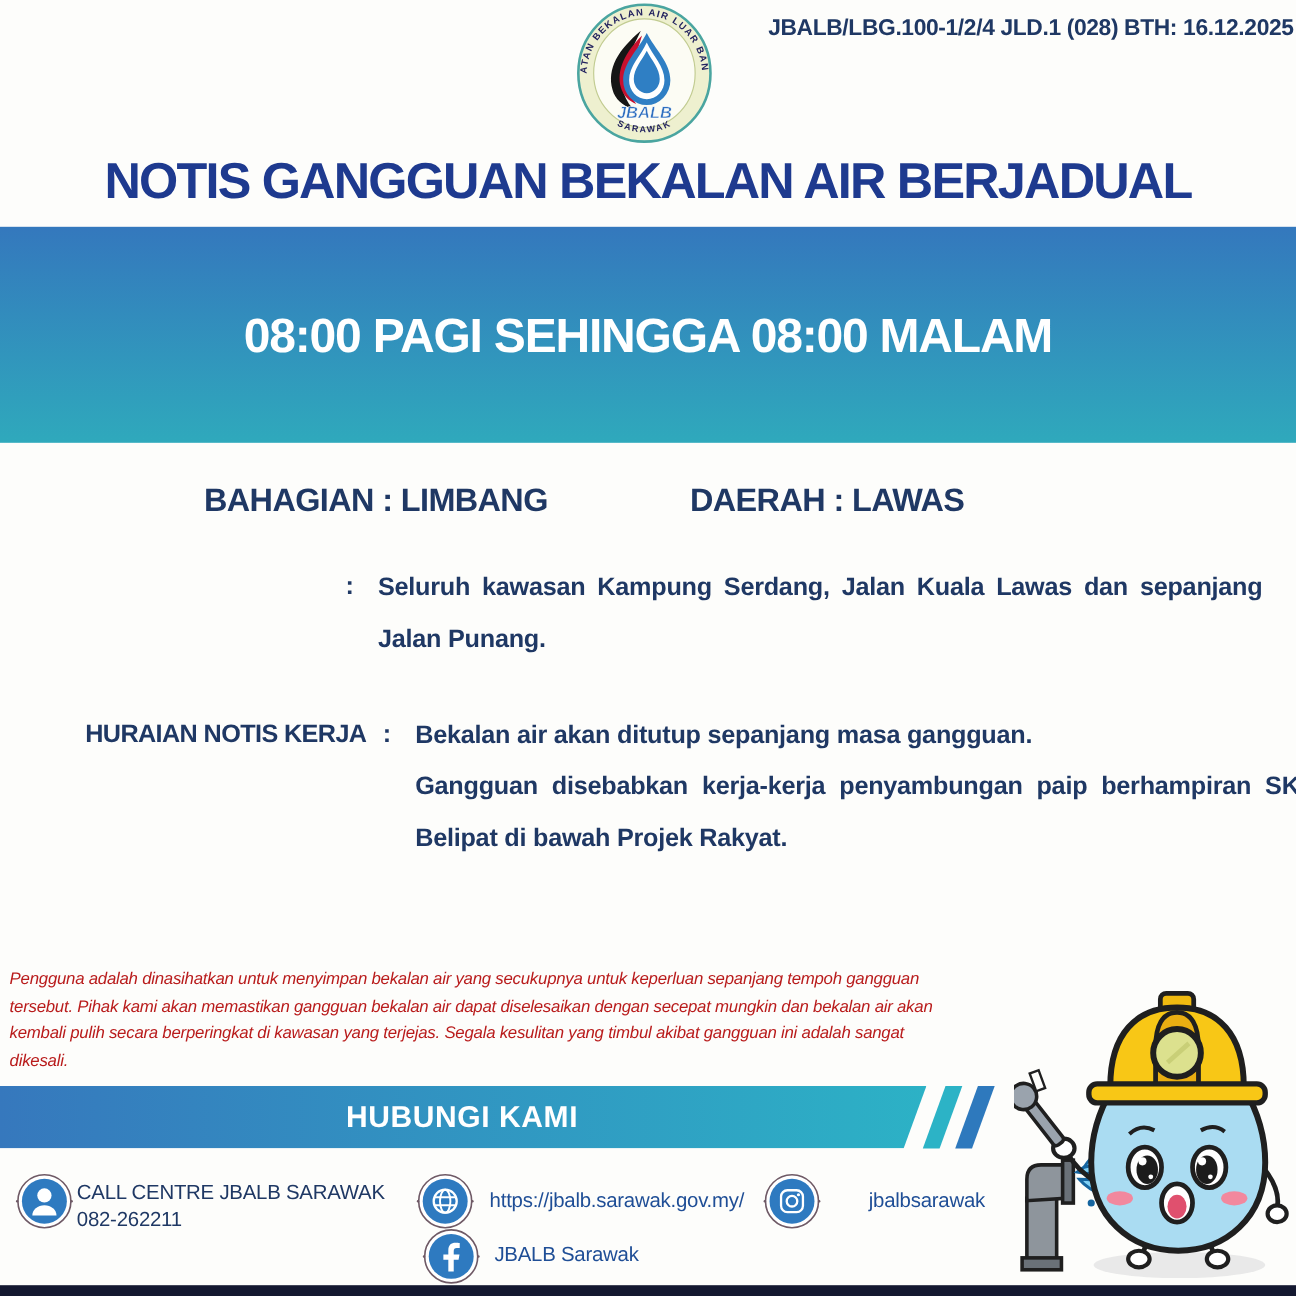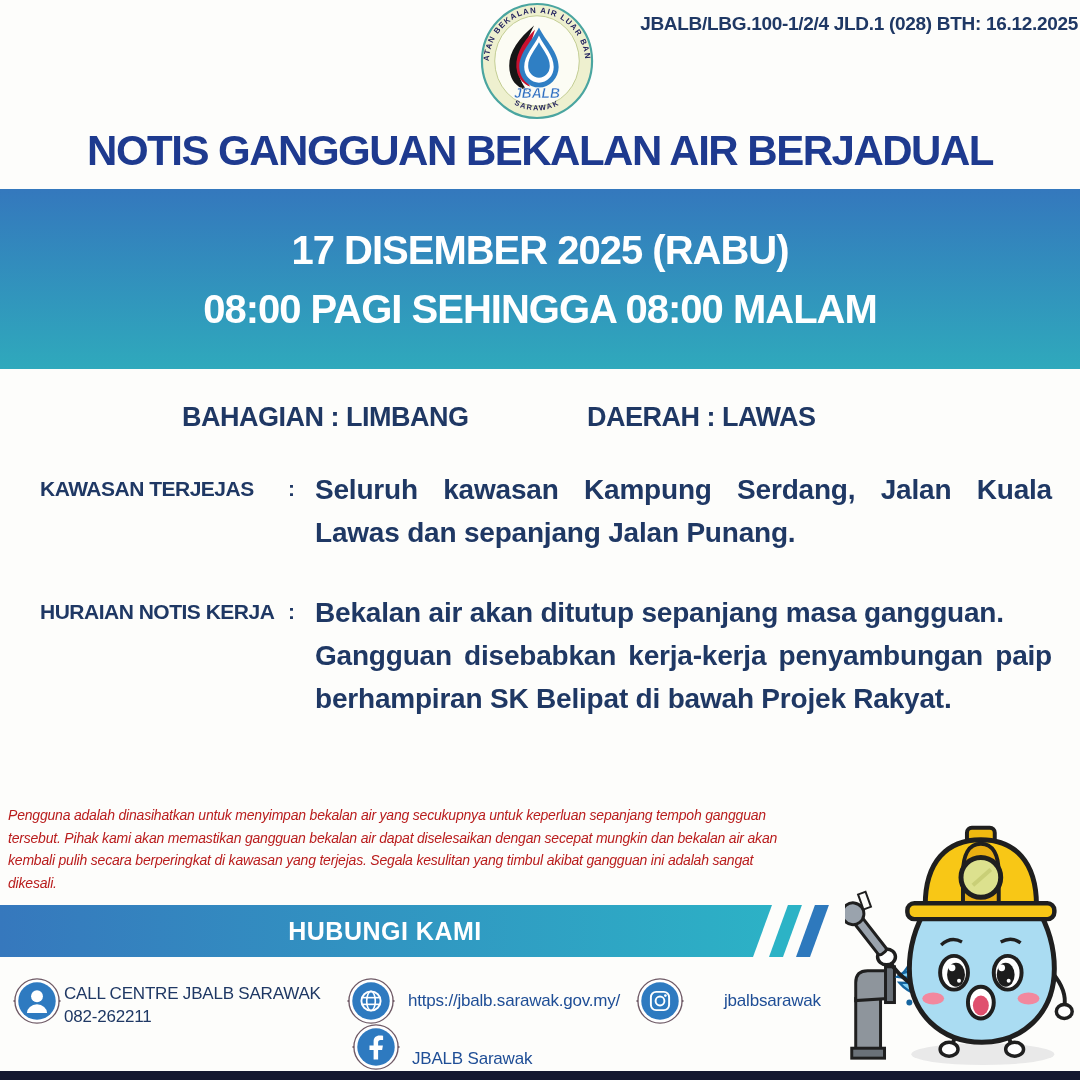--- a/index.html
+++ b/index.html
@@ -35,21 +35,21 @@
     background:linear-gradient(180deg,#3478bd 0%,#2fa9bc 100%);
     display:flex; flex-direction:column; align-items:center; justify-content:center;
     gap:14px; padding-top:2px;
   }
   .schedule-banner .line {
     color:#ffffff; font-size:40px; font-weight:800; letter-spacing:-1px;
     text-align:center;
   }
 
   
-  .location-row { top:402px; left:12px; width:972px; height:40px; }
+  .location-row { top:402px; left:0; width:972px; height:40px; }
   .loc-item {
     position:absolute; top:0;
     font-size:27px; font-weight:800; letter-spacing:-0.5px; color:#1f3864;
     white-space:nowrap;
   }
   .loc-bahagian { left:170px; }
   .loc-daerah  { left:575px; }
 
   
   .detail-block {
@@ -60,26 +60,26 @@
     grid-column:2;
     font-size:21px; font-weight:800; letter-spacing:-0.5px; color:#1f3864;
     line-height:42px; white-space:nowrap;
   }
   .detail-colon {
     grid-column:3;
     font-size:21px; font-weight:800; color:#1f3864; line-height:42px;
   }
   .detail-text {
     grid-column:4;
-    font-size:28px; font-weight:700; letter-spacing:-0.2px; color:#1f3864;
+    font-size:21px; font-weight:700; letter-spacing:-0.2px; color:#1f3864;
     line-height:43px; text-align:justify;
   }
   .detail-text p { margin:0; }
   .block-kawasan { top:468px; }
-  .block-huraian { top:591px; }
+  .block-huraian { top:591px;padding-left:31px; }
 
   
   .advisory {
     top:804px; left:8px; width:775px;
     font-style:italic; font-size:14px; font-weight:500;
     line-height:22.5px; color:#b91c1c; letter-spacing:-0.2px;
   }
 
   
   .contact-banner {
@@ -106,21 +106,21 @@
   .callcentre-text { color:#1f3864; }
   .icon-badge { width:48px; height:48px; display:block; }
 
   .cc-icon   { top:977px; left:13px; }
   .cc-text   { top:982px; left:64px; }
   .web-icon  { top:977px; left:347px; }
   .web-text  { top:991px; left:408px; }
   .ig-icon   { top:977px; left:636px; }
   .ig-text   { top:991px; left:697px;margin-left:27px; }
   .fb-icon   { top:1023px; left:352px; }
-  .fb-text   { top:1036px; left:412px;margin-top:13px; }
+  .fb-text   { top:1036px; left:412px; }
 
   
   .bottom-bar { top:1071px; left:0; width:1080px; height:9px; background:#141830; }
 
   
   .mascot { top:792px; left:845px; width:230px; height:288px; }
 </style>
 </head>
 <body>
 
@@ -149,31 +149,29 @@
       <textPath href="#arcBottom" startOffset="50%" text-anchor="middle">SARAWAK</textPath>
     </text>
   </svg>
 </div>
 
 <div class="abs ref-number">JBALB/LBG.100-1/2/4 JLD.1 (028) BTH: 16.12.2025</div>
 
 <div class="abs main-title">NOTIS GANGGUAN BEKALAN AIR BERJADUAL</div>
 
 <div class="abs schedule-banner">
-  <div class="line">17 DISEMBER 2025 (RABU)</div>
   <div class="line">08:00 PAGI SEHINGGA 08:00 MALAM</div>
 </div>
 
 <div class="abs location-row">
   <div class="loc-item loc-bahagian">BAHAGIAN : LIMBANG</div>
   <div class="loc-item loc-daerah">DAERAH : LAWAS</div>
 </div>
 
 <div class="abs detail-block block-kawasan">
-  <div class="detail-label">KAWASAN TERJEJAS</div>
   <div class="detail-colon">:</div>
   <div class="detail-text">
     <p>Seluruh kawasan Kampung Serdang, Jalan Kuala Lawas dan sepanjang Jalan Punang.</p>
   </div>
 </div>
 
 <div class="abs detail-block block-huraian">
   <div class="detail-label">HURAIAN NOTIS KERJA</div>
   <div class="detail-colon">:</div>
   <div class="detail-text">

